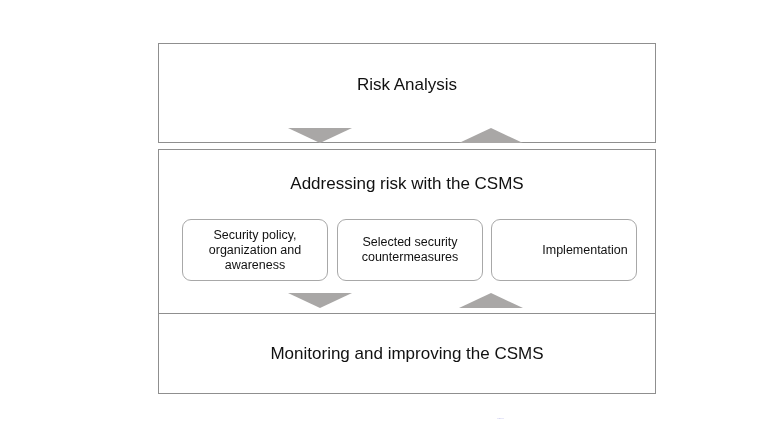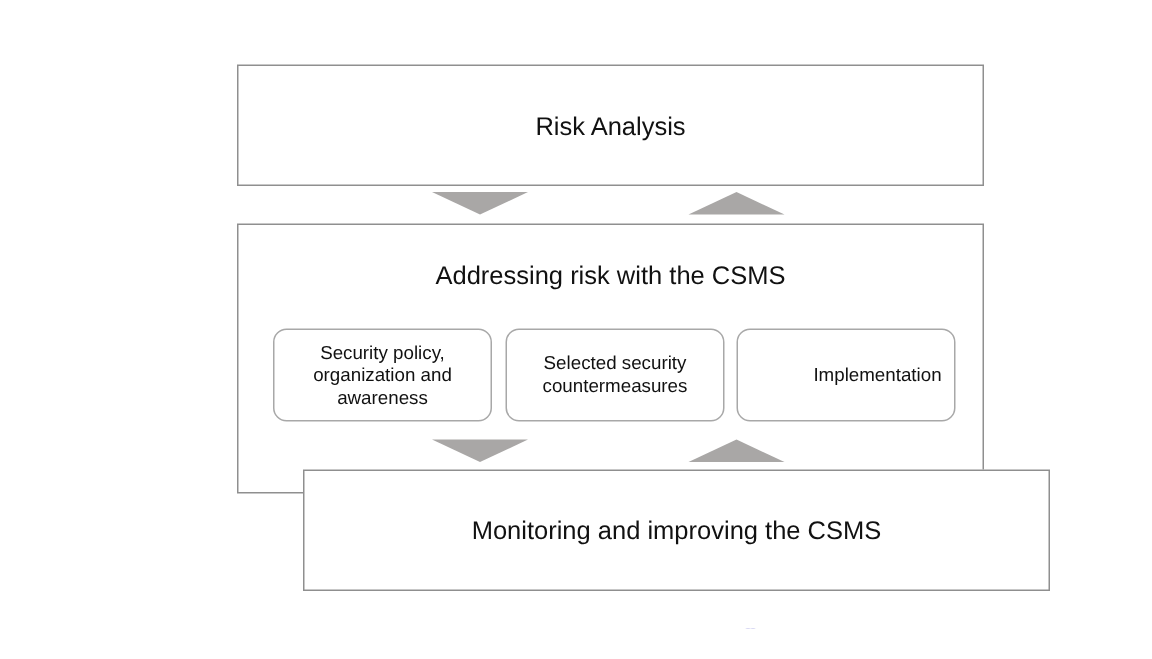--- a/index.html
+++ b/index.html
@@ -6,25 +6,25 @@
     body {
       width: 768px; height: 439px; background: #ffffff; position: relative; overflow: hidden;
       font-family: "Liberation Sans", sans-serif; color: #111111;
     }
     .box {
       position: absolute; box-sizing: border-box; border: 1px solid #8f8f8f; background: #ffffff;
     }
     .box-title {
       position: absolute; left: 0; right: 0; text-align: center; font-size: 17px; color: #111;
     }
-    #box-risk { left: 158px; top: 43px; width: 498px; height: 81px; }
+    #box-risk { left: 158px; top: 43px; width: 498px; height: 100px; }
     #box-risk .box-title { top: 31px; }
     #box-address { left: 158px; top: 149px; width: 498px; height: 180px; }
     #box-address .box-title { top: 24px; }
-    #box-monitor { left: 158px; top: 313px; width: 498px; height: 81px; margin-left: 44px; }
+    #box-monitor { left: 158px; top: 313px; width: 498px; height: 81px; }
     #box-monitor .box-title { top: 30px; }
     .sub {
       position: absolute; box-sizing: border-box; border: 1px solid #a8a8a8; border-radius: 9px;
       background: #fff; top: 69px; height: 62px; width: 146px;
       display: flex; align-items: center; justify-content: center; text-align: center;
       font-size: 12.5px; line-height: 15px; color: #111; padding: 0 6px;
     }
     #sub-1 { left: 23px; }
     #sub-2 { left: 178px; }
     #sub-3 { left: 332px; padding-left: 48px; }

